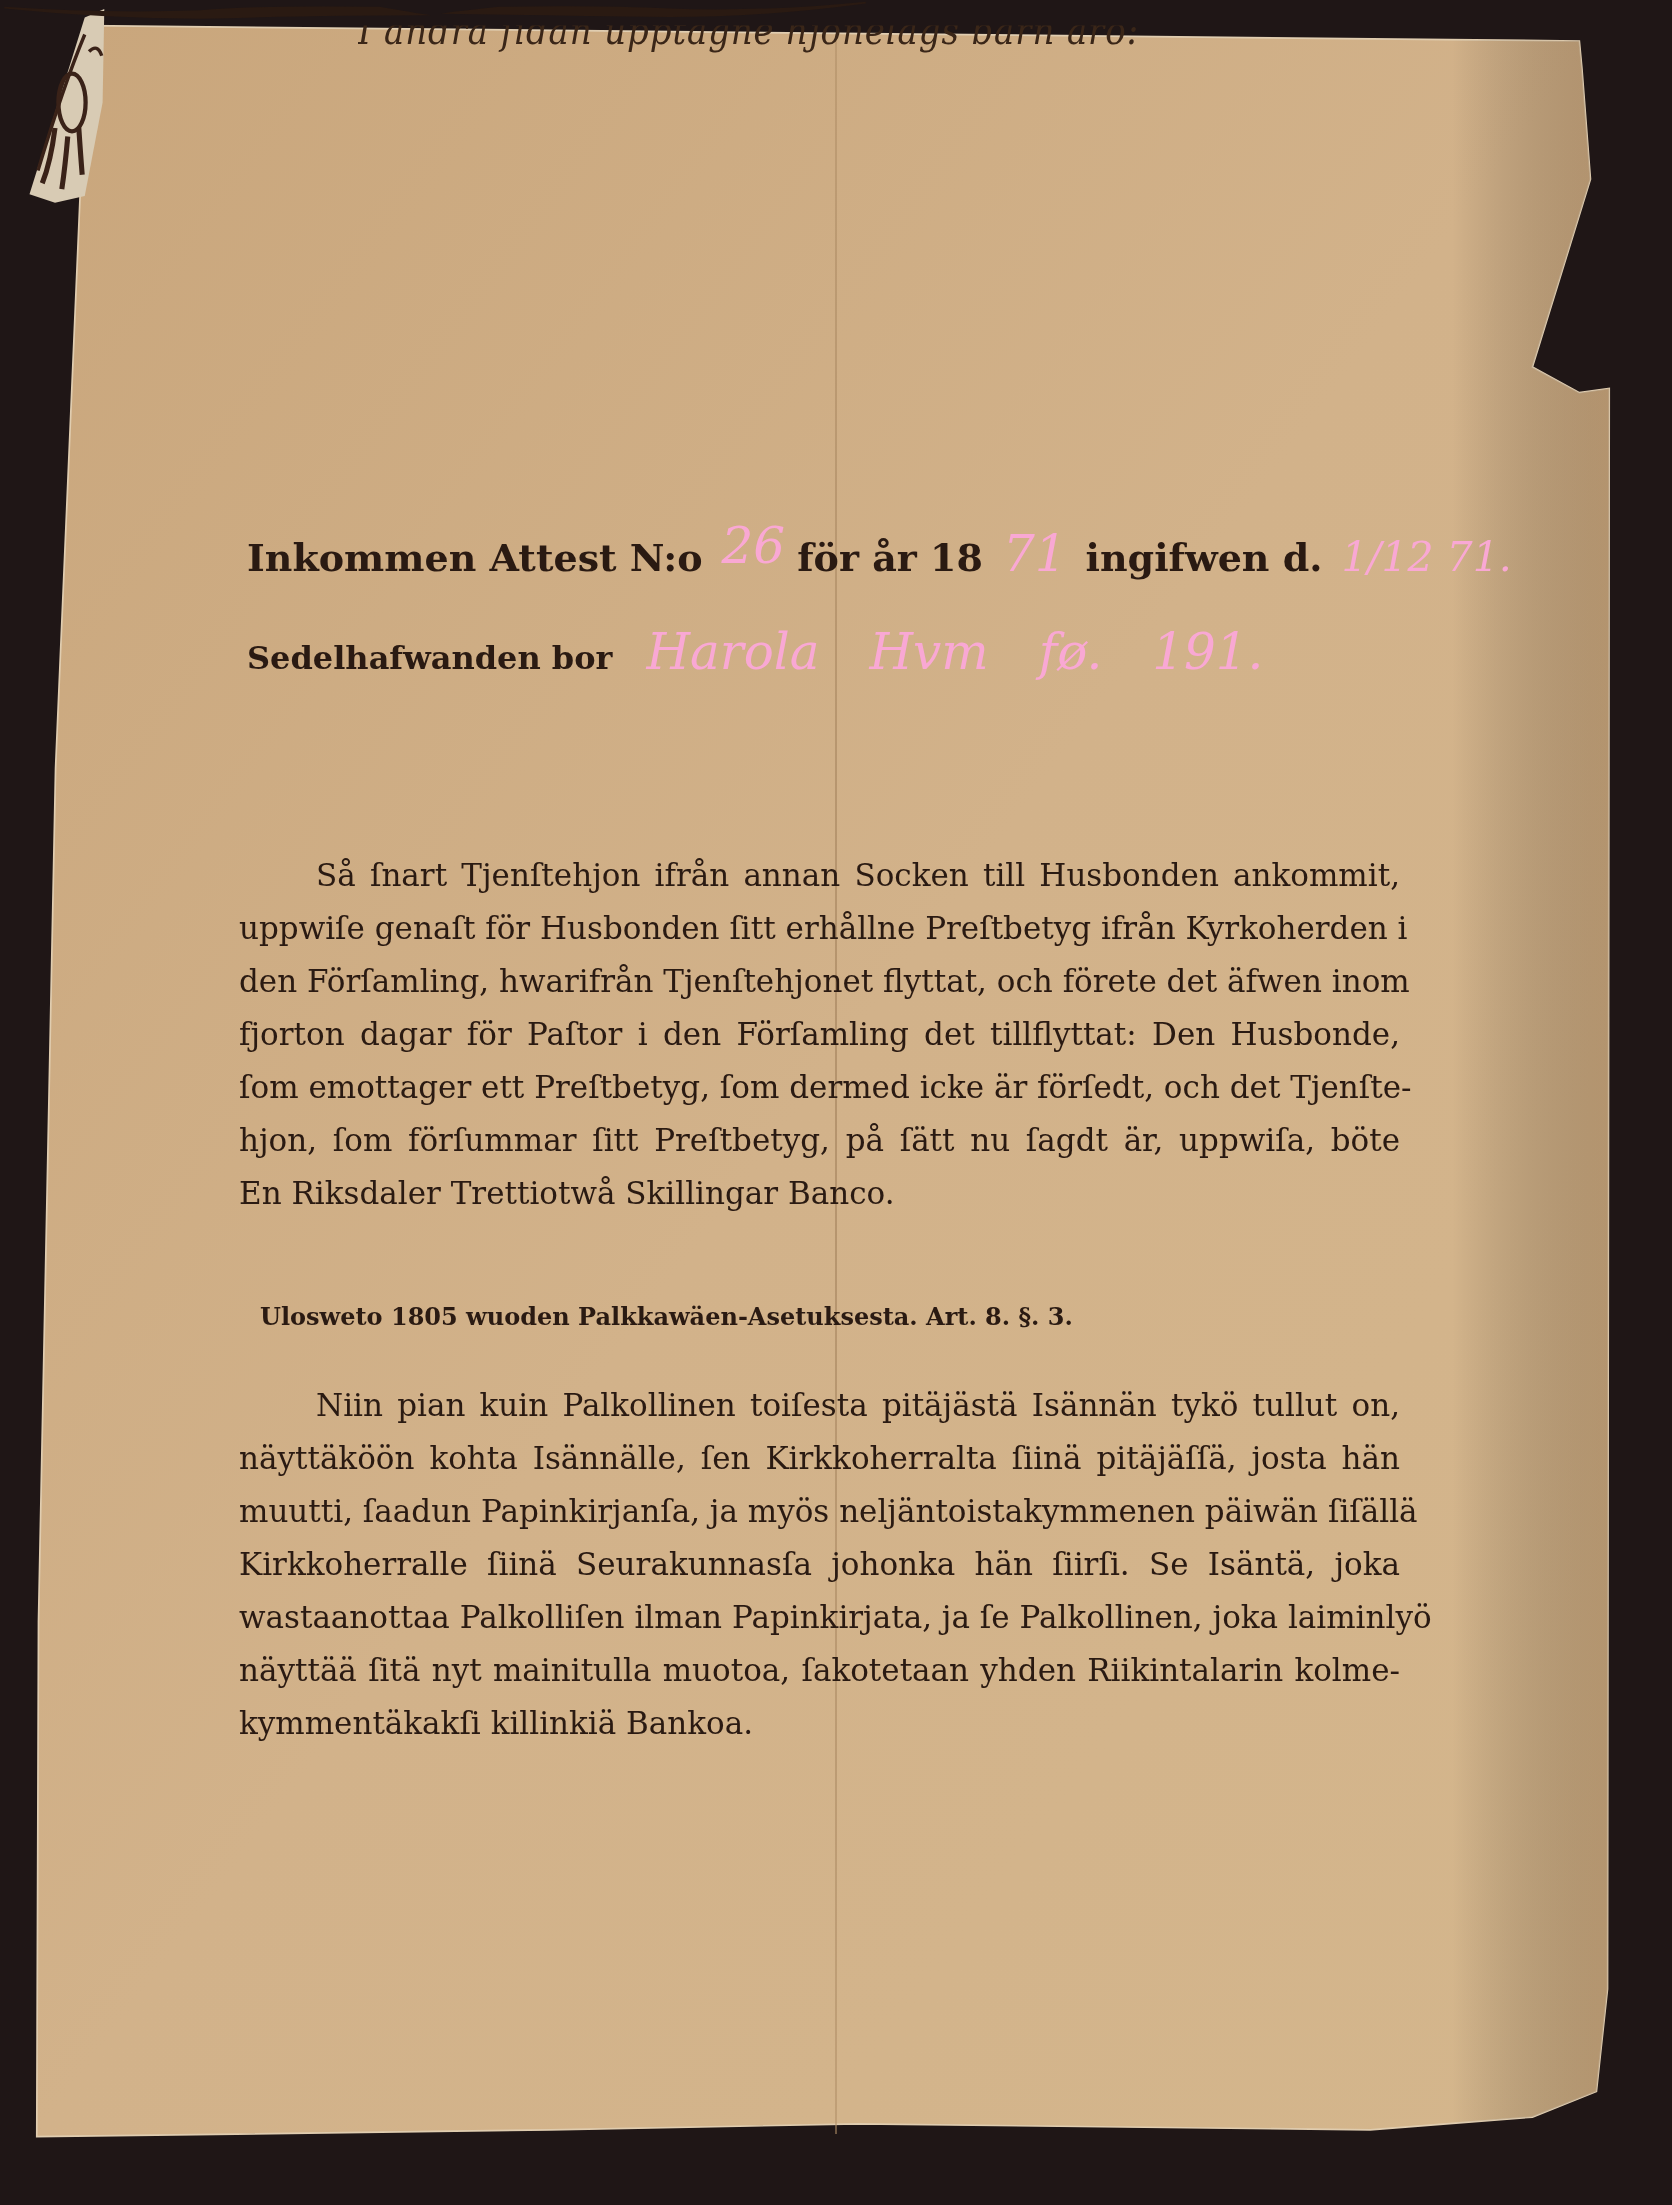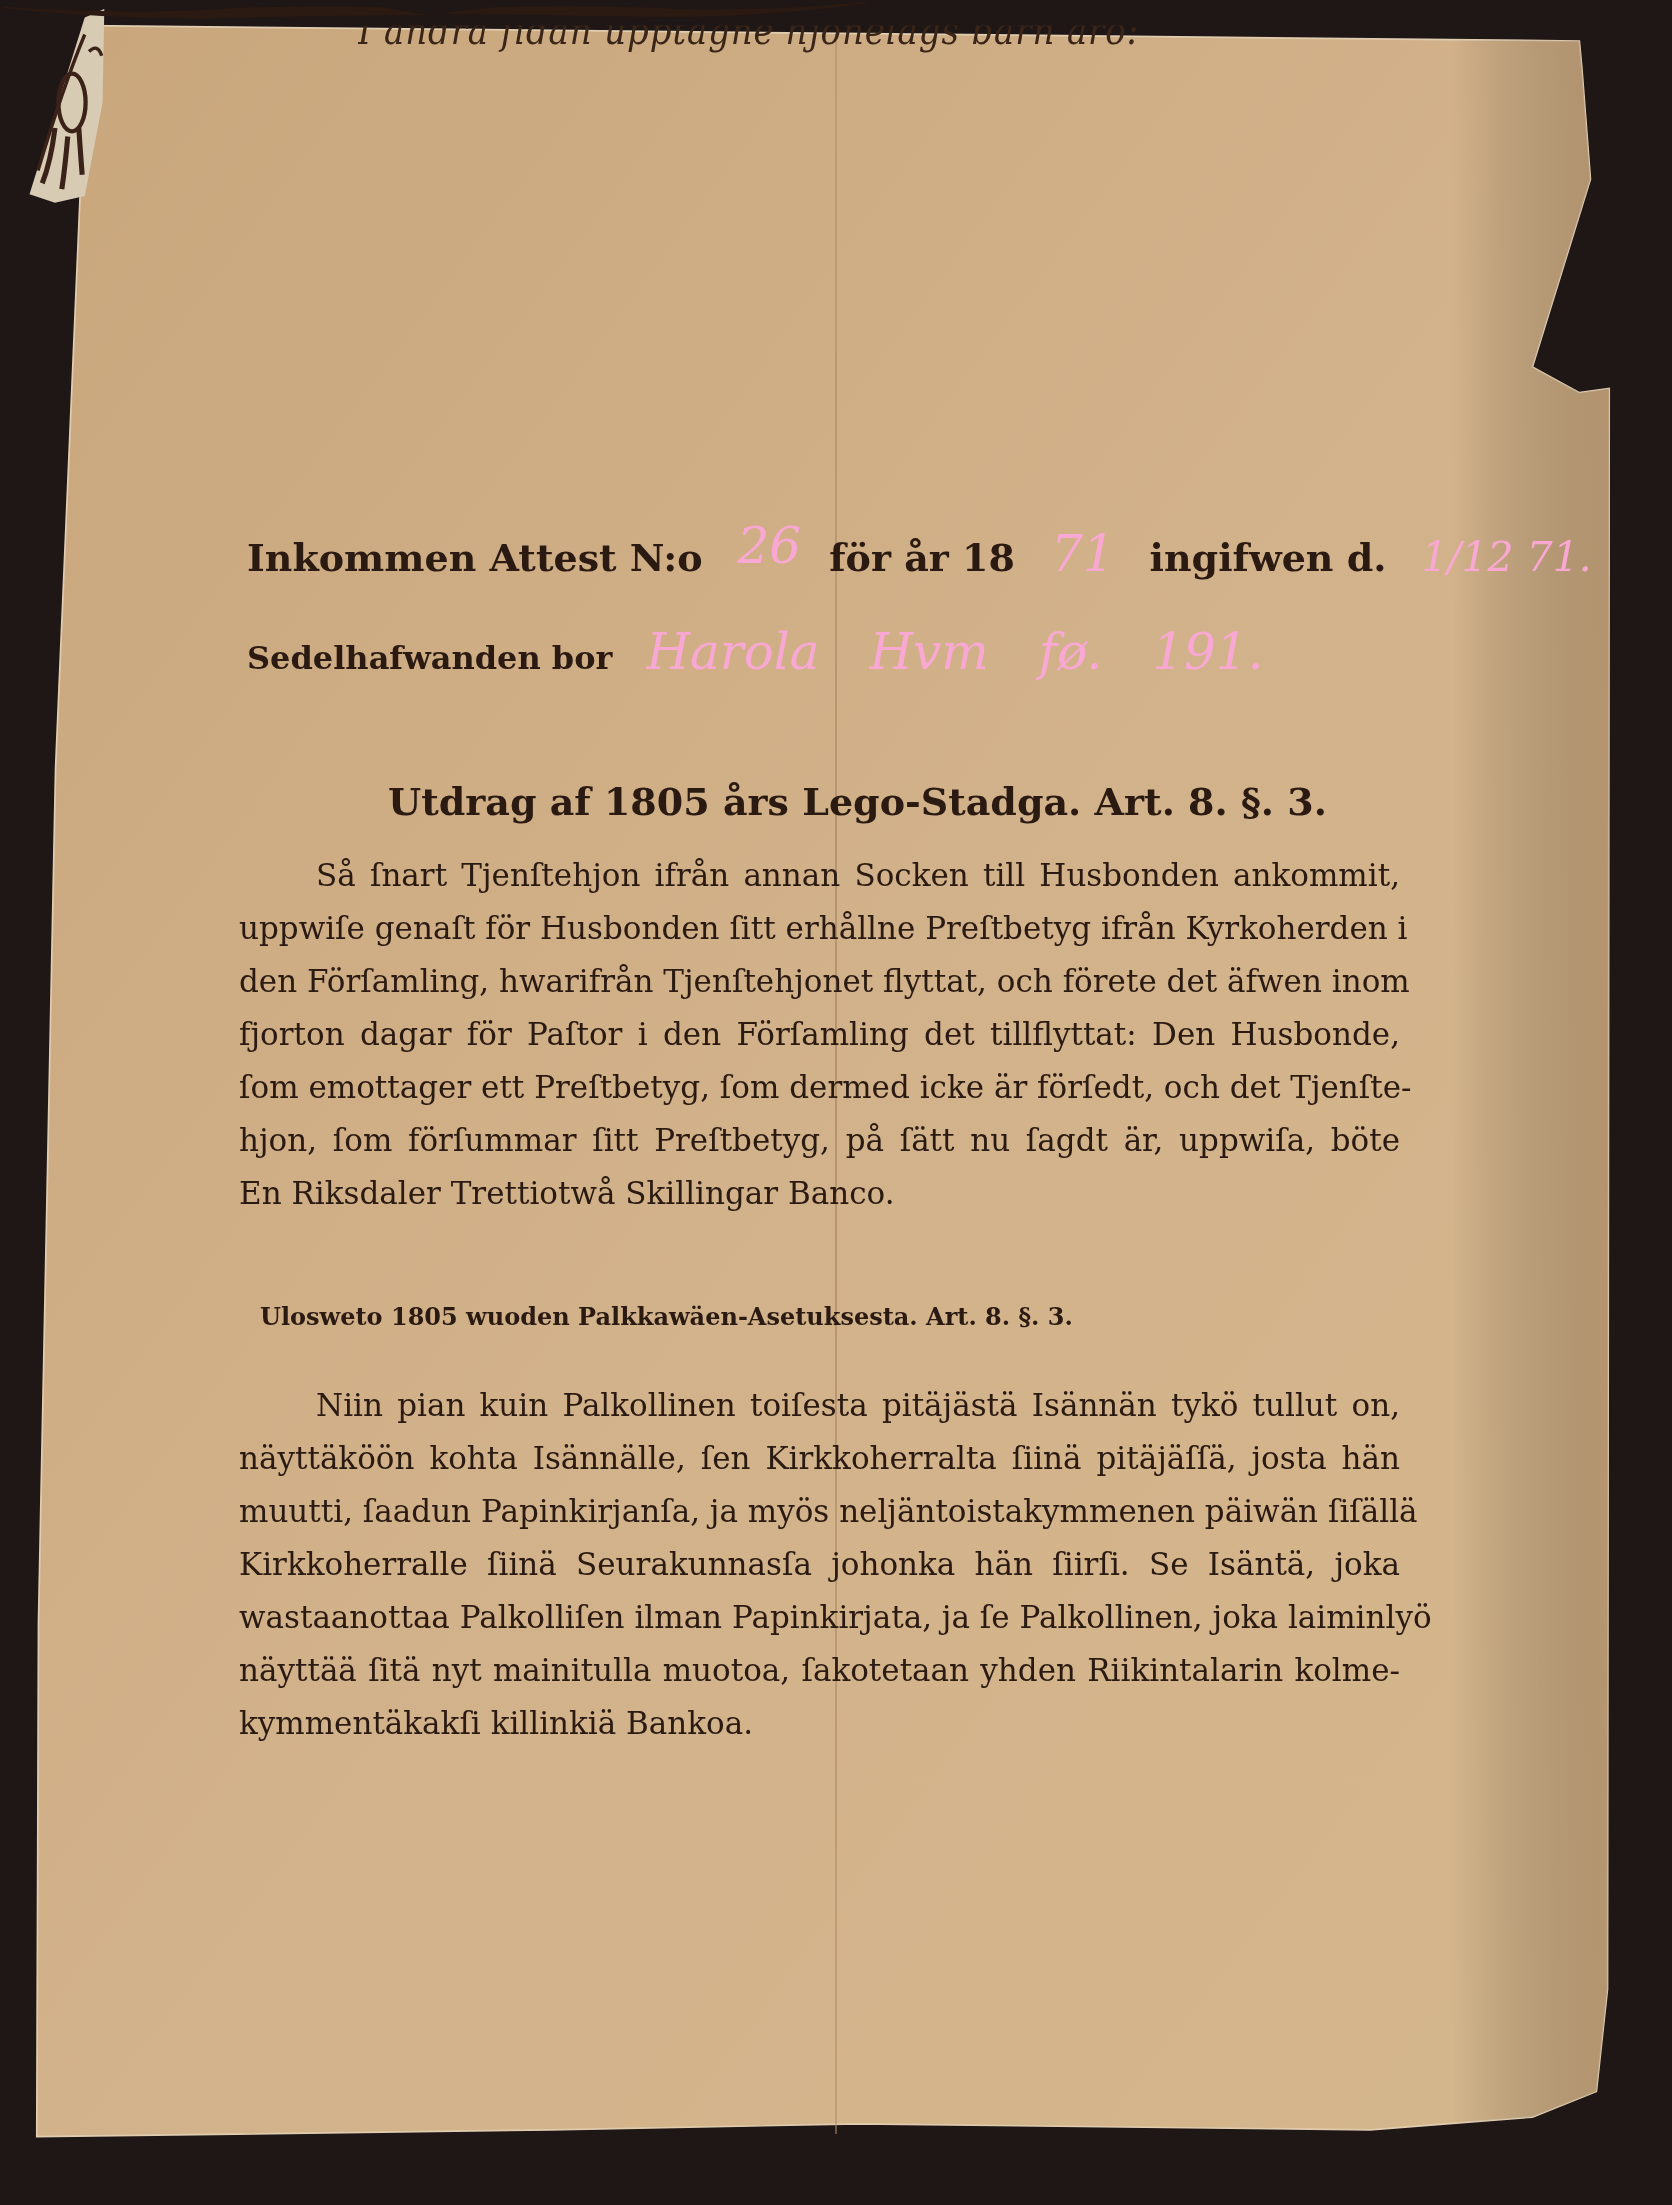--- a/index.html
+++ b/index.html
@@ -21,21 +21,21 @@
   .ornament-tear { position: absolute; left: 1503px; top: 188px; width: 102px; height: 205px; }
   .text { position: absolute; white-space: nowrap; }
   .top-cut {
     left: 354px; top: 10.2px; font-size: 34px; letter-spacing: 0.9px;
     font-family: "DejaVu Serif", serif; font-style: italic; transform: scaleY(1.15);
     color: #3a2618; clip-path: inset(40% 0 0 0);
   }
   .divider { position: absolute; left: 380px; top: 431px; width: 862px; height: 25.6px; }
   .attest-line {
     position: absolute; left: 243px; top: 525px; font-size: 38px; font-weight: bold;
-    font-family: "DejaVu Serif", serif; display: flex; align-items: baseline; gap: 16px;
+    font-family: "DejaVu Serif", serif; display: flex; align-items: baseline; gap: 0;
   }
   .attest-line .printed { font-weight: bold; }
   .hand {
     font-family: "DejaVu Serif", serif; font-style: italic; font-weight: normal;
     color: #f9a8d4; font-size: 50px;
   }
   .resid-line {
     position: absolute; left: 243px; top: 623px; font-size: 32px; font-weight: bold;
     display: flex; align-items: baseline;
   }
@@ -96,21 +96,20 @@
     <span class="hand" style="margin:0 19px 0 20px;">71</span>
     <span class="printed">ingifwen d.</span>
     <span class="hand" style="font-size:41px; margin-left:19px;">1/12 71.</span>
   </div>
 
   <div class="resid-line">
     <span>Sedelhafwanden bor</span>
     <span class="hand" style="margin-left:34px; font-size:50px; word-spacing:34px;">Harola Hvm fø. 191.</span>
   </div>
 
-  <div class="heading" style="left:384px; top:779px;">Utdrag af 1805 års Lego-Stadga.  Art. 8.  §. 3.</div>
 
   <div class="para" style="top:849px;">
     <span class="line indent">Så ſnart Tjenſtehjon ifrån annan Socken till Husbonden ankommit,</span>
     <span class="line">uppwiſe genaſt för Husbonden ſitt erhållne Preſtbetyg ifrån Kyrkoherden i</span>
     <span class="line">den Förſamling, hwarifrån Tjenſtehjonet flyttat, och förete det äfwen inom</span>
     <span class="line">fjorton dagar för Paſtor i den Förſamling det tillflyttat: Den Husbonde,</span>
     <span class="line">ſom emottager ett Preſtbetyg, ſom dermed icke är förſedt, och det Tjenſte-</span>
     <span class="line">hjon, ſom förſummar ſitt Preſtbetyg, på ſätt nu ſagdt är, uppwiſa, böte</span>
     <span class="line last">En Riksdaler Trettiotwå Skillingar Banco.</span>
   </div>

